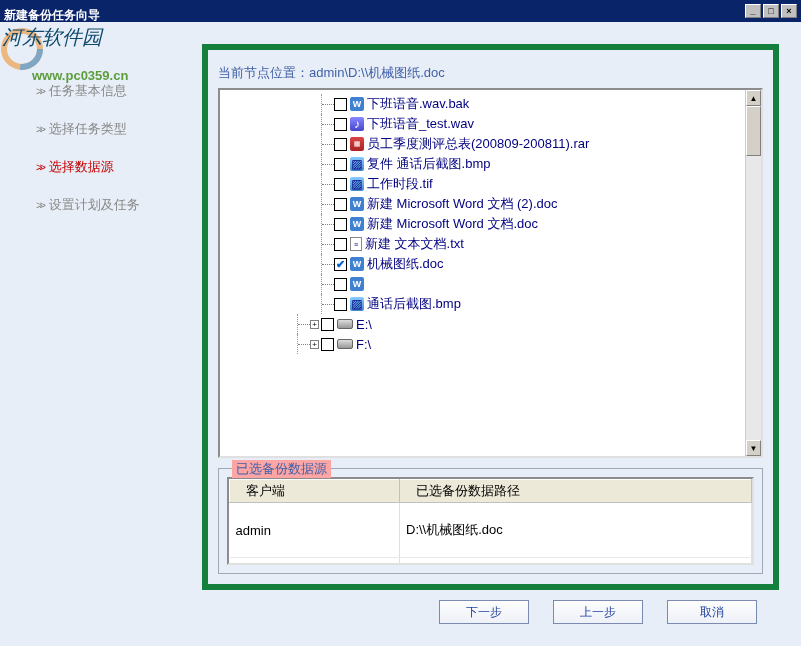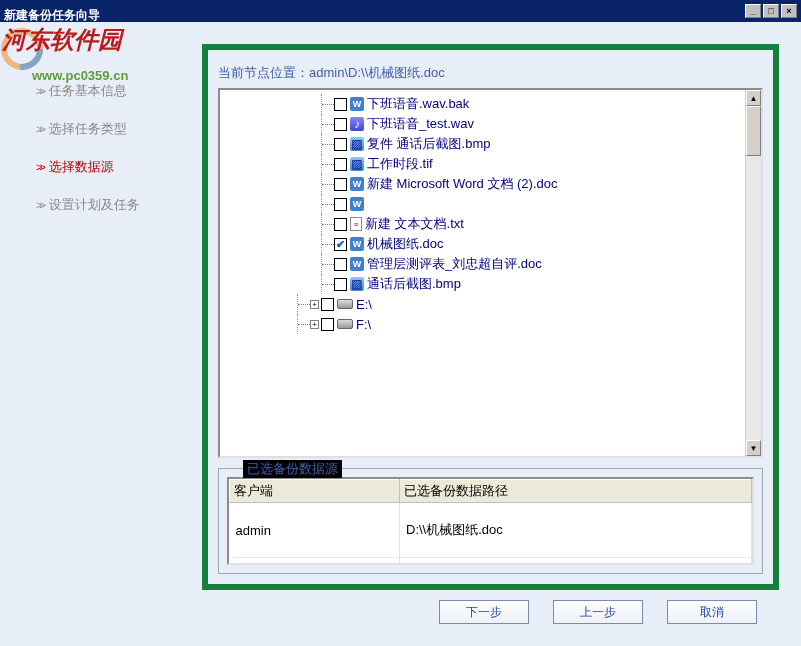--- a/index.html
+++ b/index.html
@@ -4,21 +4,21 @@
 <style>
 * { box-sizing: border-box; margin: 0; padding: 0; }
 body { font-family: "SimSun", "宋体", sans-serif; font-size: 12px; background: #c0c0c0; width: 801px; height: 646px; overflow: hidden; position: relative; }
 
 .titlebar { background: linear-gradient(to bottom, #0a246a, #0a246a); height: 22px; display: flex; align-items: center; padding: 0 4px; color: white; position: relative; }
 .titlebar-text { font-size: 12px; font-weight: bold; margin-top: 8px; }
 .titlebar-controls { position: absolute; right: 4px; display: flex; gap: 2px; }
 .titlebar-btn { width: 16px; height: 14px; background: #c0c0c0; border: 1px solid #808080; border-top-color: #fff; border-left-color: #fff; display: flex; align-items: center; justify-content: center; font-size: 9px; font-weight: bold; color: #000; }
 
 .watermark { position: absolute; top: 24px; left: 2px; z-index: 100; pointer-events: none; }
-.watermark-text1 { font-size: 24px; font-weight: bold; font-style: italic; color: #b91c1c; position: relative; }
+.watermark-text1 { font-size: 20px; font-weight: normal; font-style: italic; color: #0c4a6e; position: relative; }
 .watermark-text2 { font-size: 13px; font-weight: bold; color: #5c9e3e; position: absolute; top: 44px; left: 30px; }
 .watermark-circle { position: absolute; width: 50px; height: 50px; top: 0px; left: -5px; }
 
 .main { display: flex; height: calc(100% - 22px); background: #e8eef7; }
 .sidebar { width: 200px; padding: 50px 18px 10px 36px; background: #e8eef7; }
 .step-item { padding: 10px 0; font-size: 13px; color: #888; display: flex; align-items: center; gap: 6px; }
 .step-item.active { color: #c00000; }
 .step-arrow { font-size: 11px; letter-spacing: -3px; }
 
 .content { flex: 1; padding: 22px 22px 8px 2px; background: #e8eef7; display: flex; flex-direction: column; }
@@ -36,24 +36,24 @@
 .tree-check { width: 13px; height: 13px; border: 1px solid #000; background: white; display: inline-flex; align-items: center; justify-content: center; margin-right: 2px; vertical-align: middle; font-size: 11px; color: #0060d0; font-weight: bold; }
 .tree-icon { width: 16px; height: 16px; display: inline-flex; align-items: center; justify-content: center; margin: 0 3px 0 1px; font-size: 12px; vertical-align: middle; }
 .tree-label { color: #000080; }
 
 .scrollbar-v { width: 16px; background: #e8e8e8; border-left: 1px solid #ccc; display: flex; flex-direction: column; }
 .scroll-btn { height: 16px; background: #d4d0c8; border: 1px solid #fff; border-right-color: #808080; border-bottom-color: #808080; display: flex; align-items: center; justify-content: center; font-size: 8px; }
 .scroll-track { flex: 1; background: #e8e8e8; position: relative; }
 .scroll-thumb { position: absolute; top: 0; left: 0; right: 0; height: 50px; background: #d4d0c8; border: 1px solid #fff; border-right-color: #808080; border-bottom-color: #808080; }
 
 .selected-fieldset { margin-top: 10px; border: 1px solid #a0a8b8; padding: 8px; position: relative; }
-.selected-legend { position: absolute; top: -9px; left: 24px; background: #000000; padding: 0 4px; color: #4060a8; font-size: 13px; }
+.selected-legend { position: absolute; top: -9px; left: 13px; background: #fca5a5; padding: 0 4px; color: #4060a8; font-size: 13px; }
 .selected-table-wrap { border: 2px inset #e0e0e0; height: 88px; background: white; overflow: hidden; }
 .selected-table { width: 100%; border-collapse: collapse; font-size: 13px; }
-.selected-table th { background: #ece9d8; border: 1px solid #c0c0c0; border-top-color: #fff; border-left-color: #fff; padding: 2px 4px; text-align: left; font-weight: normal; color: #000; height: 20px; margin-left: 24px; }
+.selected-table th { background: #ece9d8; border: 1px solid #c0c0c0; border-top-color: #fff; border-left-color: #fff; padding: 2px 16px; text-align: left; font-weight: normal; color: #000; height: 20px; margin-left: 24px; }
 .selected-table td { border-right: 1px solid #e0e0e0; border-bottom: 1px solid #e8e8e8; padding: 18px 6px; height: 18px; color: #000; }
 
 .footer { padding: 10px 22px 14px 0; display: flex; justify-content: flex-end; gap: 24px; background: #e8eef7; }
 .footer-btn { width: 90px; height: 24px; background: linear-gradient(to bottom, #fdfdfe, #eef1f7); border: 1px solid #7a8ab0; color: #2040a0; font-size: 12px; cursor: pointer; font-family: inherit; }
 
 
 .ico-word { background: #4080d0; color: white; font-size: 9px; font-weight: bold; border-radius: 2px; width: 14px; height: 14px; }
 .ico-audio { background: linear-gradient(#88f,#44c); color: white; border-radius: 2px; width: 14px; height: 14px; }
 .ico-rar { background: linear-gradient(#d44,#a22); color: white; border-radius: 2px; width: 14px; height: 14px; font-size: 7px; }
 .ico-img { background: linear-gradient(#8cf,#48c); border-radius: 2px; width: 14px; height: 14px; position: relative; }
@@ -120,20 +120,27 @@
               <span class="tree-indent" style="width:100px;border-right:1px dotted #999;height:20px;"></span>
               <span class="tree-dots-h"></span>
               <span class="tree-check"></span>
               <span class="tree-icon ico-audio">♪</span>
               <span class="tree-label">下班语音_test.wav</span>
             </div>
             <div class="tree-row">
               <span class="tree-indent" style="width:100px;border-right:1px dotted #999;height:20px;"></span>
               <span class="tree-dots-h"></span>
               <span class="tree-check"></span>
+              <span class="tree-icon ico-rar">▦</span>
+              <span class="tree-label">员工季度测评总表(200809-200811).rar</span>
+            </div>
+            <div class="tree-row">
+              <span class="tree-indent" style="width:100px;border-right:1px dotted #999;height:20px;"></span>
+              <span class="tree-dots-h"></span>
+              <span class="tree-check"></span>
               <span class="tree-icon ico-img">▨</span>
               <span class="tree-label">复件 通话后截图.bmp</span>
             </div>
             <div class="tree-row">
               <span class="tree-indent" style="width:100px;border-right:1px dotted #999;height:20px;"></span>
               <span class="tree-dots-h"></span>
               <span class="tree-check"></span>
               <span class="tree-icon ico-img">▨</span>
               <span class="tree-label">工作时段.tif</span>
             </div>
@@ -142,41 +149,41 @@
               <span class="tree-dots-h"></span>
               <span class="tree-check"></span>
               <span class="tree-icon ico-word">W</span>
               <span class="tree-label">新建 Microsoft Word 文档 (2).doc</span>
             </div>
             <div class="tree-row">
               <span class="tree-indent" style="width:100px;border-right:1px dotted #999;height:20px;"></span>
               <span class="tree-dots-h"></span>
               <span class="tree-check"></span>
               <span class="tree-icon ico-word">W</span>
+              <span class="tree-label">新建 Microsoft Word 文档.doc</span>
             </div>
             <div class="tree-row">
               <span class="tree-indent" style="width:100px;border-right:1px dotted #999;height:20px;"></span>
               <span class="tree-dots-h"></span>
               <span class="tree-check"></span>
               <span class="tree-icon ico-txt">≡</span>
               <span class="tree-label">新建 文本文档.txt</span>
             </div>
             <div class="tree-row">
               <span class="tree-indent" style="width:100px;border-right:1px dotted #999;height:20px;"></span>
               <span class="tree-dots-h"></span>
               <span class="tree-check">✔</span>
               <span class="tree-icon ico-word">W</span>
               <span class="tree-label">机械图纸.doc</span>
             </div>
             <div class="tree-row">
               <span class="tree-indent" style="width:100px;border-right:1px dotted #999;height:20px;"></span>
               <span class="tree-dots-h"></span>
               <span class="tree-check"></span>
               <span class="tree-icon ico-word">W</span>
-              <span class="tree-label">管理层测评表_刘忠超自评.doc</span>
             </div>
             <div class="tree-row">
               <span class="tree-indent" style="width:100px;border-right:1px dotted #999;height:20px;"></span>
               <span class="tree-dots-h"></span>
               <span class="tree-check"></span>
               <span class="tree-icon ico-img">▨</span>
               <span class="tree-label">通话后截图.bmp</span>
             </div>
             <div class="tree-row">
               <span class="tree-indent" style="width:76px;border-right:1px dotted #999;height:20px;"></span>

